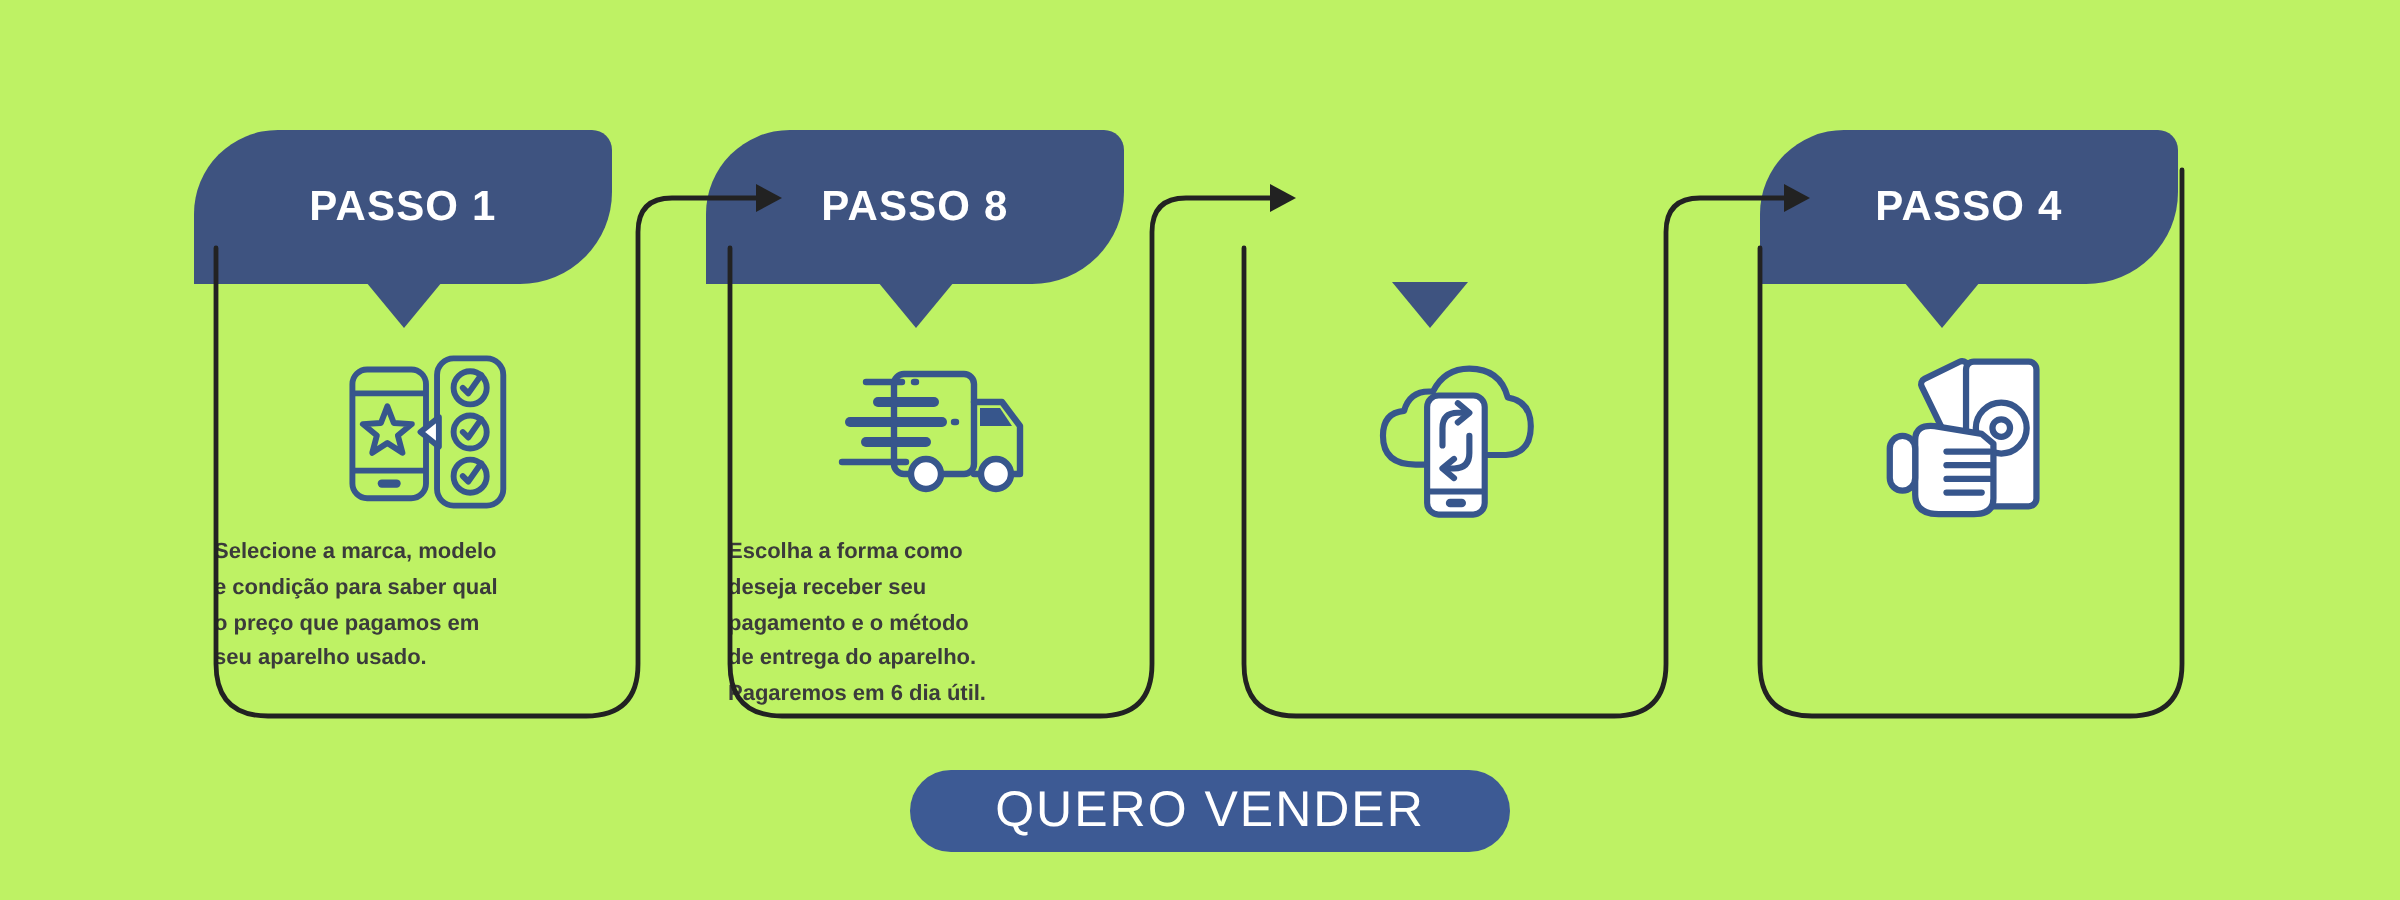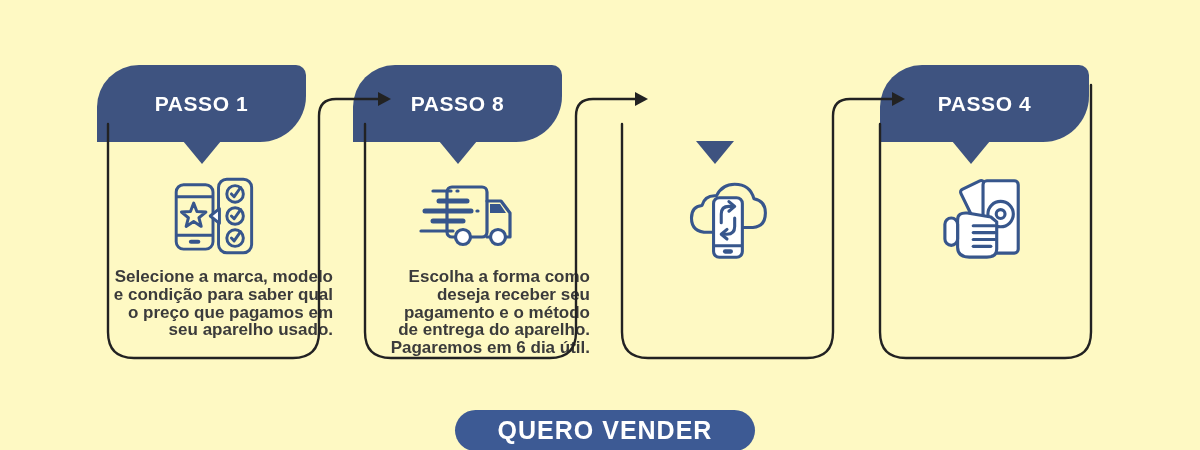--- a/index.html
+++ b/index.html
@@ -1,17 +1,17 @@
 <!DOCTYPE html>
 <html><head>
 <meta charset="utf-8">
 <style>
   html,body{margin:0;padding:0;background:#fff;}
   #stage{
-    position:relative;width:1200px;height:450px;background:#fef9c3;
+    position:relative;width:1200px;height:450px;background:#bef264;
     font-family:"Liberation Sans","DejaVu Sans",sans-serif;overflow:hidden;
   }
   
   .banner{
     position:absolute;top:65px;width:209px;height:77px;background:#3e5380;
     border-radius:42px 10px 46px 0;display:flex;align-items:center;justify-content:center;
     z-index:1;
   }
   .banner.b1{left:97px}.banner.b2{left:353px}.banner.b3{left:610px}.banner.b4{left:880px}
   .banner-title{color:#ffffff;font-weight:700;font-size:21px;letter-spacing:.6px;}
@@ -26,30 +26,30 @@
   #connectors polygon{fill:#222222;stroke:none;}
   
   .icon-wrap{position:absolute;top:168px;width:120px;height:96px;display:flex;
     align-items:center;justify-content:center;z-index:2;}
   .icon-wrap.i1{left:153px}.icon-wrap.i2{left:408px}.icon-wrap.i3{left:667px}.icon-wrap.i4{left:924px}
   .icon-wrap svg{stroke:#37568c;fill:none;stroke-width:3.2;stroke-linecap:round;stroke-linejoin:round;}
   .fillblue{fill:#37568c;stroke:none;}
   .fillwhite{fill:#ffffff;}
   
   .desc{
-    position:absolute;top:268px;width:226px;text-align:right;z-index:2;
-    font-size:17px;line-height:17.8px;font-weight:700;color:#3b3b3b;white-space:pre-line;
+    position:absolute;top:268px;width:226px;text-align:left;z-index:2;
+    font-size:11px;line-height:17.8px;font-weight:700;color:#3b3b3b;white-space:pre-line;
   }
   .desc.d1{left:107px}.desc.d2{left:364px}.desc.d3{left:620px}.desc.d4{left:878px}
   
   .cta{
     position:absolute;left:455px;top:385px;width:300px;height:41px;border:none;
-    border-radius:21px;background:#3d5a94;color:#ffffff;font-weight:700;font-size:25px;
+    border-radius:21px;background:#3d5a94;color:#ffffff;font-weight:400;font-size:25px;
     letter-spacing:1px;display:flex;align-items:center;justify-content:center;cursor:pointer;
-    font-family:"Liberation Sans","DejaVu Sans",sans-serif;z-index:4;margin-top:25px;
+    font-family:"Liberation Sans","DejaVu Sans",sans-serif;z-index:4;
   }
 </style>
 </head>
 <body>
 
 <div id="stage">
 
   <div class="banner b1">
     <span class="banner-title">PASSO 1</span>
   </div>

